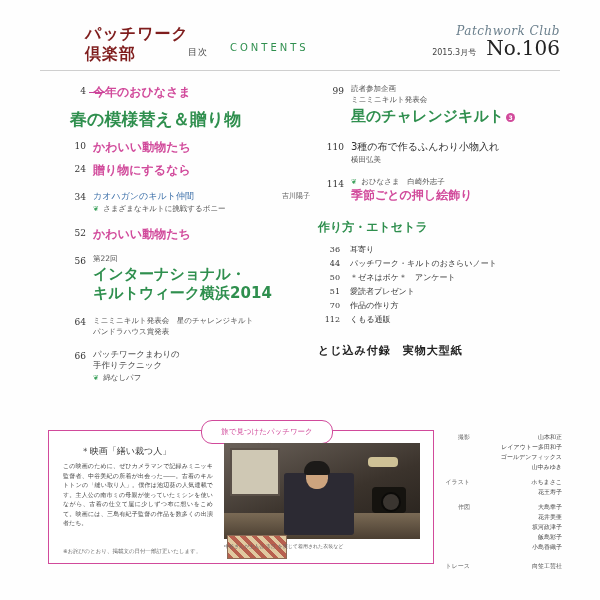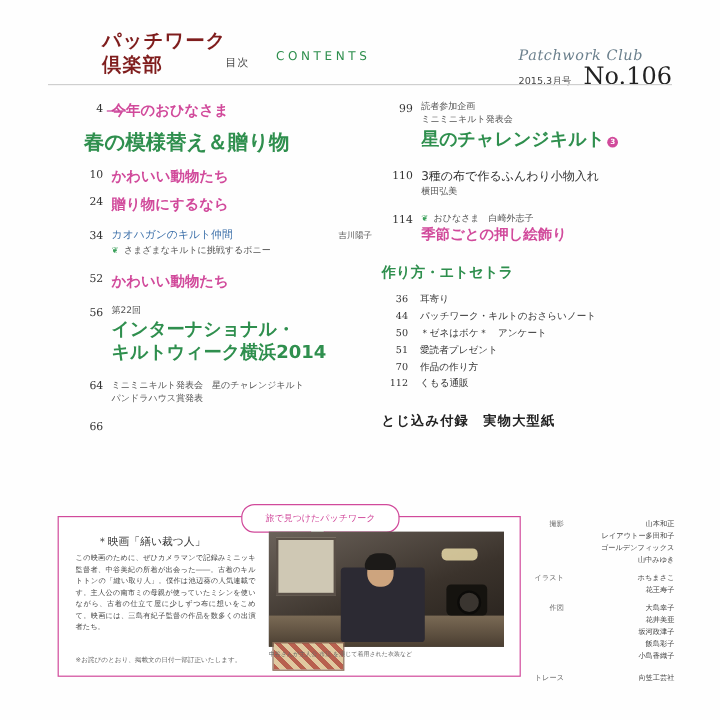--- a/index.html
+++ b/index.html
@@ -28,21 +28,21 @@
   .mast-title .l2{display:block;}
   .mast-sub{
     position:absolute;left:148px;top:22px;
     font-size:9px;color:#444;letter-spacing:1px;
   }
   .mast-contents{
     position:absolute;left:190px;top:18px;
     font-size:10px;color:#2f8f4e;letter-spacing:3px;
   }
   .mast-right{
-    position:absolute;right:0;top:15px;text-align:left;
+    position:absolute;right:0;top:0;text-align:right;
   }
   .mast-logo{
     font-family:"DejaVu Serif", serif;
     font-style:italic;font-size:12px;color:#6a7f8c;letter-spacing:.5px;
   }
   .mast-date{
     font-size:8px;color:#444;margin-top:7px;
     display:inline-block;vertical-align:bottom;
   }
   .mast-no{
@@ -255,20 +255,28 @@
     <div class="entry" style="margin-top:12px;">
       <span class="pg">64</span>
       <div class="ttl xs">
         <div>ミニミニキルト発表会　星のチャレンジキルト</div>
         <div>パンドラハウス賞発表</div>
       </div>
     </div>
 
     <div class="entry" style="margin-top:12px;">
       <span class="pg">66</span>
+      <div class="ttl xs">
+        <div style="font-size:8.5px;color:#444;">パッチワークまわりの</div>
+        <div style="font-size:8.5px;color:#444;">手作りテクニック</div>
+        <div class="sub-line">
+          <span class="leaf">❦</span>
+          <span>綿なしパフ</span>
+        </div>
+      </div>
     </div>
 
   </div>
 
   <div class="col col-right">
 
     <div class="entry">
       <span class="pg">99</span>
       <div class="ttl">
         <div class="head22">読者参加企画</div>

